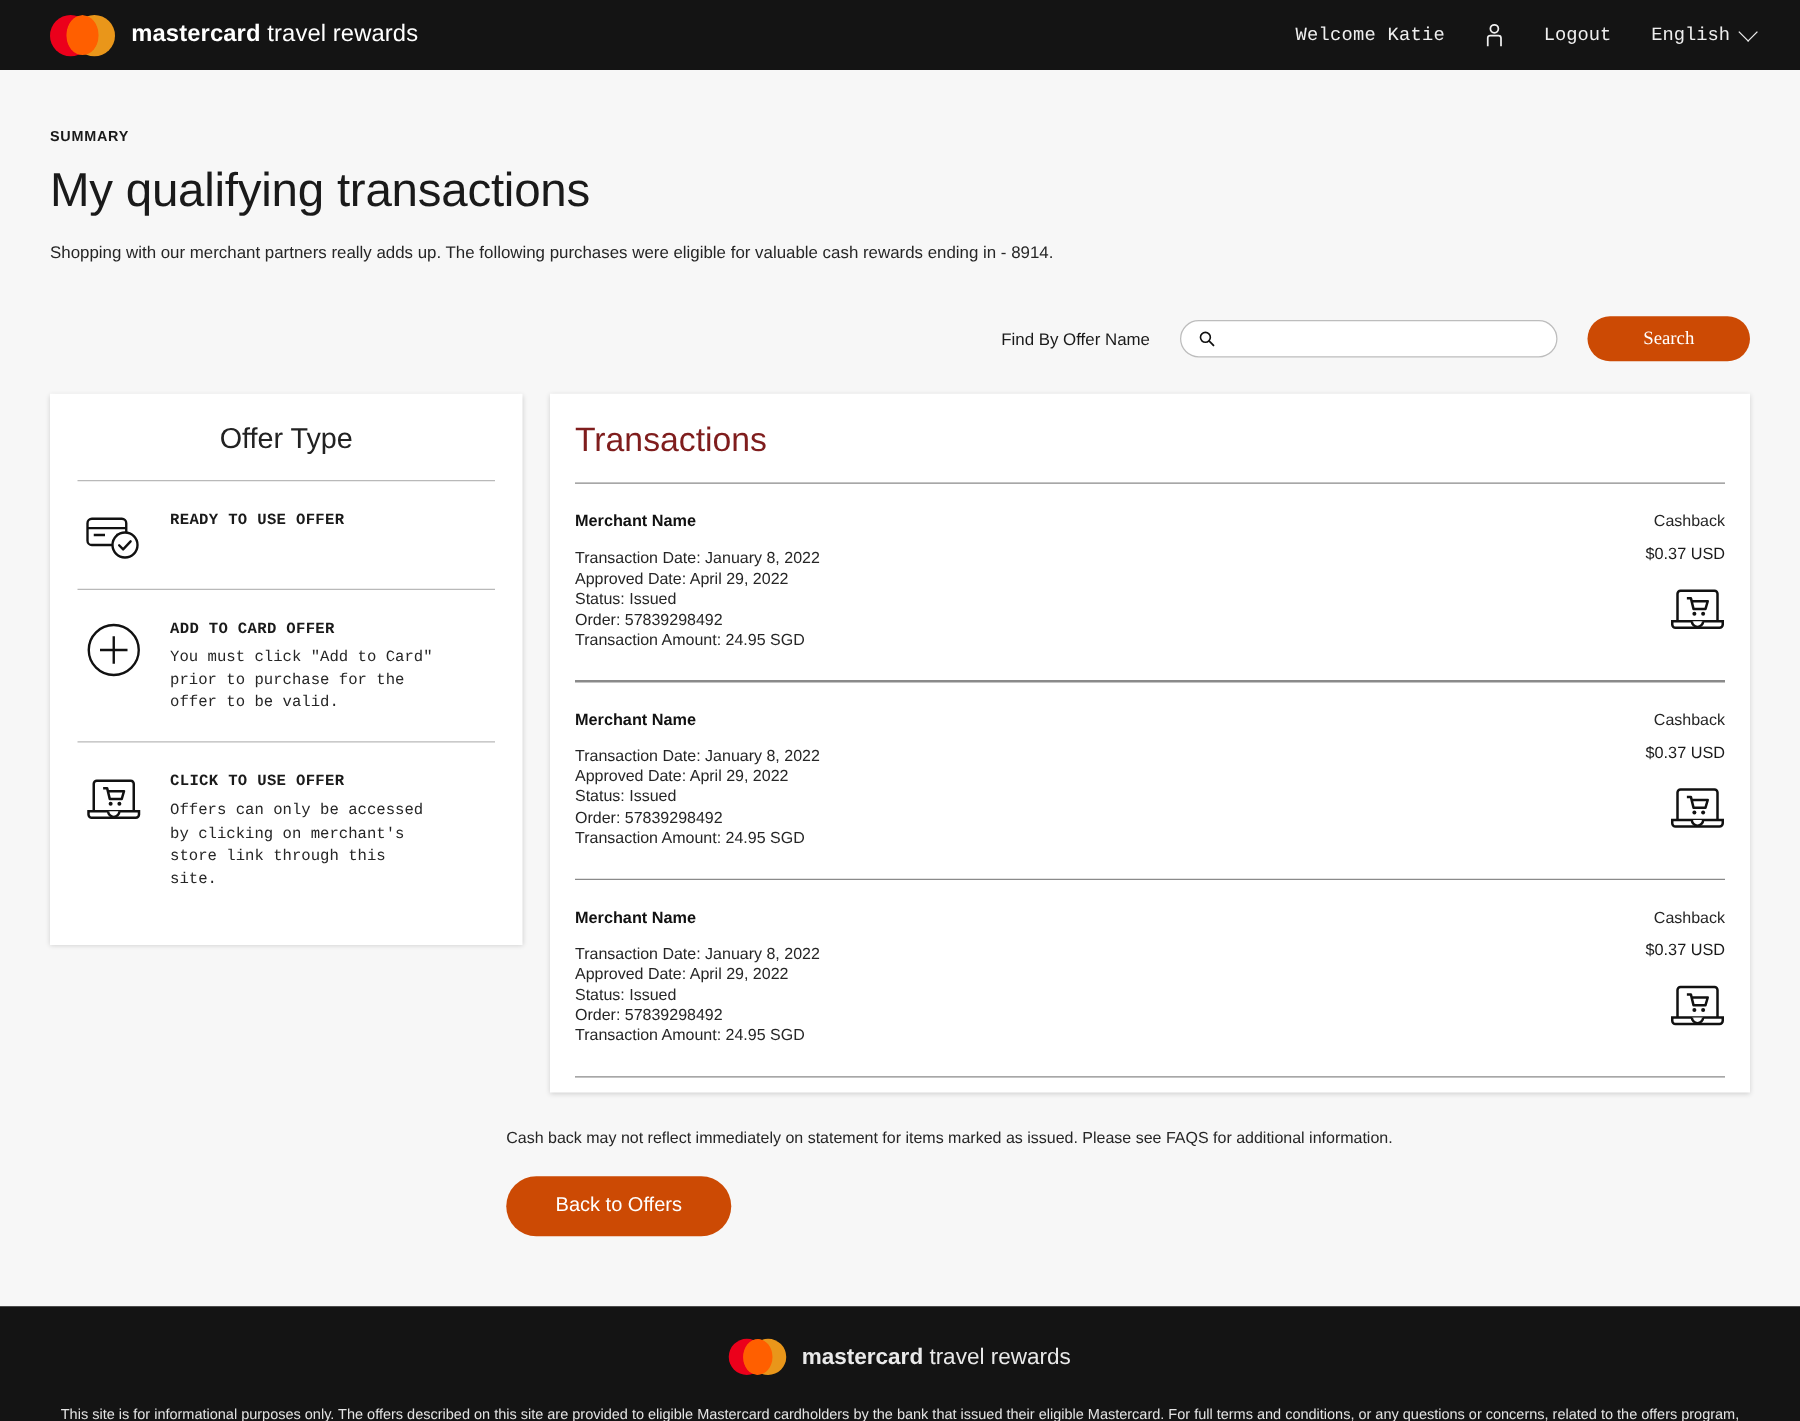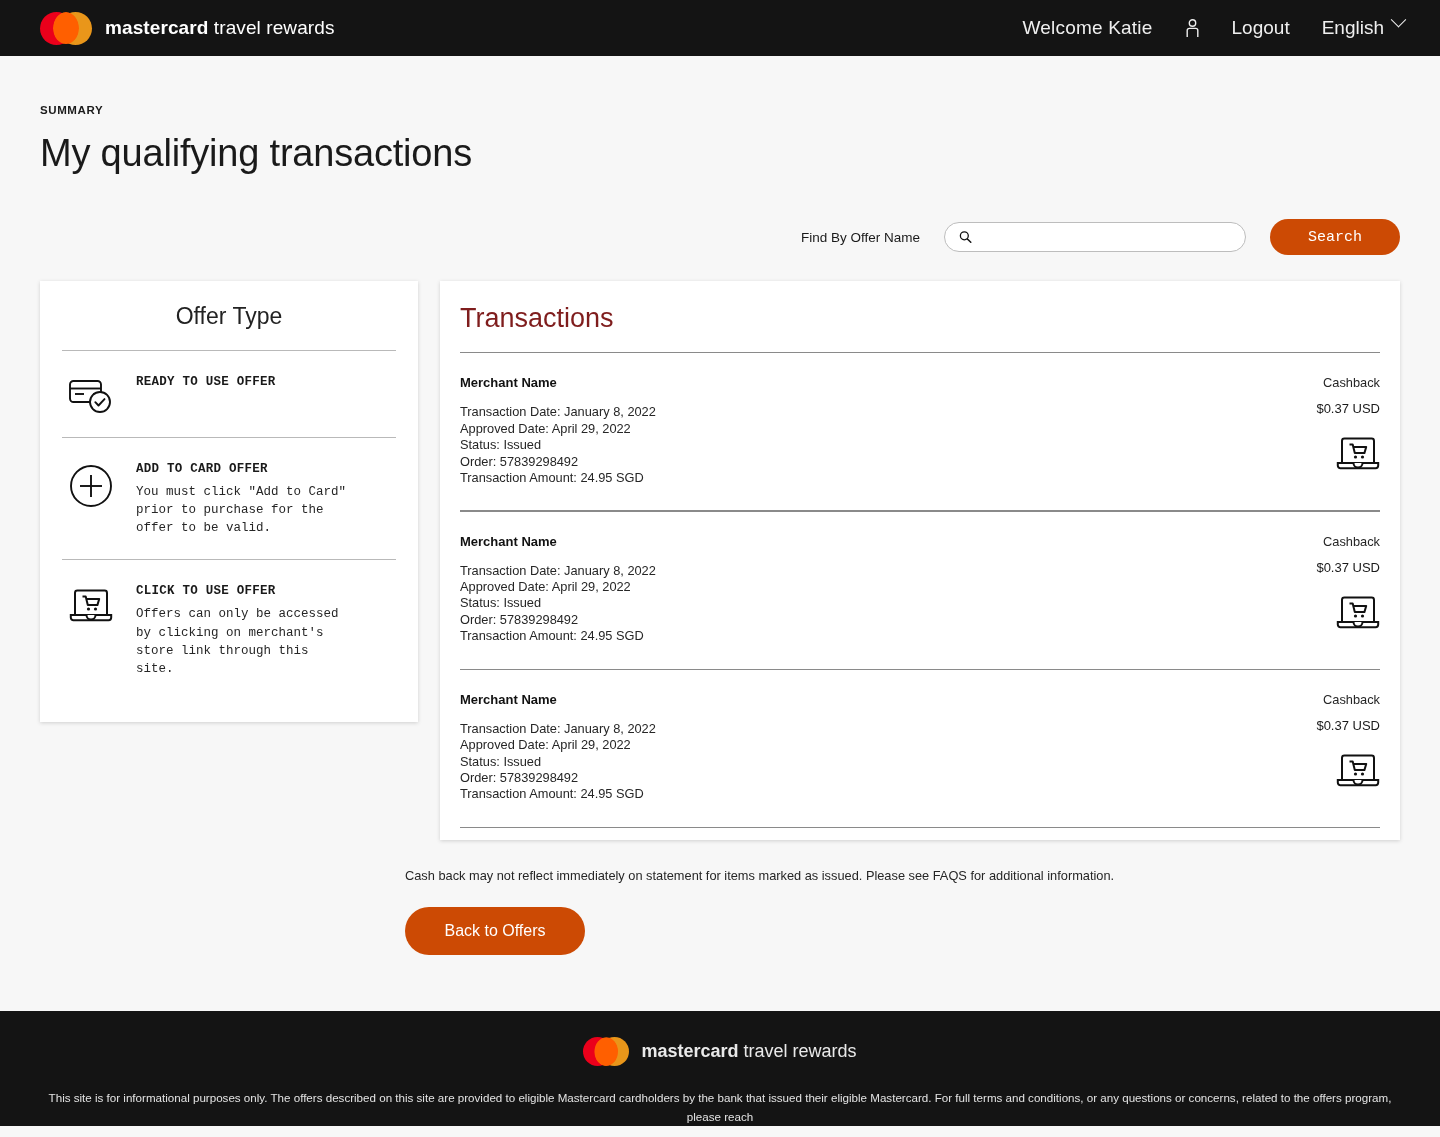--- a/index.html
+++ b/index.html
@@ -26,24 +26,24 @@
   .mc-logo .c { position: absolute; top: 0; width: 33px; height: 33px; border-radius: 50%; }
   .mc-logo .c.red { left: 0; background: #eb001b; }
   .mc-logo .c.yel { right: 0; background: #f79e1b; opacity: .94; }
   .mc-logo .c.mid { left: 13px; width: 26px; background: #ff5f00; border-radius: 50%/50%;
                     clip-path: ellipse(13px 16px at 50% 50%); }
   .brand-text { font-size: 19px; color: #ffffff; letter-spacing: .1px; white-space: nowrap; }
   .brand-text b { font-weight: 700; }
   .brand-text span { font-weight: 400; }
 
   .topnav { display: flex; align-items: center; gap: 0; }
-  .topnav > * { color: #efefef; font-size: 19px; padding: 0 16px; white-space: nowrap; }
+  .topnav > * { color: #efefef; font-size: 15px; padding: 0 16px; white-space: nowrap; font-family: Liberation Mono, monospace; }
   .topnav .welcome { letter-spacing: .2px; }
   .user-icon { display: flex; align-items: center; }
-  .lang { display: flex; gap: 9px; }
+  .lang { display: flex; align-items: center; gap: 9px; }
   .chev { width: 11px; height: 11px; border-right: 1.6px solid #efefef; border-bottom: 1.6px solid #efefef;
           transform: rotate(45deg) translate(-2px,-2px); }
 
   
   .page { padding: 0 40px; }
   .eyebrow { font-size: 11.5px; font-weight: 700; letter-spacing: .6px; margin-top: 48px; color: #1a1a1a; }
   h1.title { font-size: 38px; font-weight: 400; letter-spacing: -.2px; margin-top: 16px; color: #1a1a1a; }
   .subtitle { font-size: 13.5px; margin-top: 19px; color: #262626; }
 
   
@@ -51,21 +51,21 @@
   .search-label { font-size: 13.5px; color: #1a1a1a; }
   .search-box {
     width: 302px; height: 30px; border: 1px solid #bdbdbd; border-radius: 16px;
     background: #fff; display: flex; align-items: center; padding: 0 14px; gap: 8px;
   }
   .search-box input { border: 0; outline: 0; font-size: 13px; width: 100%;
                       font-family: "Liberation Sans", sans-serif; background: transparent; }
   .search-btn {
     background: #cc4a04; color: #fff; border: 0; border-radius: 20px;
     width: 130px; height: 36px; font-size: 15px; cursor: pointer;
-    font-family: Liberation Mono, monospace;
+    font-family: Liberation Serif, serif;
   }
 
   
   .columns { display: flex; gap: 22px; margin-top: 26px; align-items: flex-start; }
 
   .card { background: #fff; box-shadow: 0 1px 4px rgba(0,0,0,.16); }
   .offer-panel { width: 378px; padding: 0 22px 22px; }
   .panel-title { font-size: 23px; font-weight: 400; text-align: center; padding: 22px 0 20px; color: #222; }
   .hr { height: 1px; background: #b9b9b9; }
 
@@ -134,20 +134,21 @@
       <span>English</span>
       <span class="chev"></span>
     </span>
   </nav>
 </div>
 
 <div class="page">
 
   <div class="eyebrow">SUMMARY</div>
   <h1 class="title">My qualifying transactions</h1>
+  <p class="subtitle">Shopping with our merchant partners really adds up. The following purchases were eligible for valuable cash rewards ending in - 8914.</p>
 
   <div class="searchrow">
     <span class="search-label">Find By Offer Name</span>
     <div class="search-box">
       <svg width="14" height="14" viewBox="0 0 16 16">
         <circle cx="6.6" cy="6.6" r="4.9" stroke="#111" stroke-width="1.6" fill="none"></circle>
         <line x1="10.4" y1="10.4" x2="14.6" y2="14.6" stroke="#111" stroke-width="1.8" stroke-linecap="round"></line>
       </svg>
       <input type="text" placeholder="" style="">
     </div>

